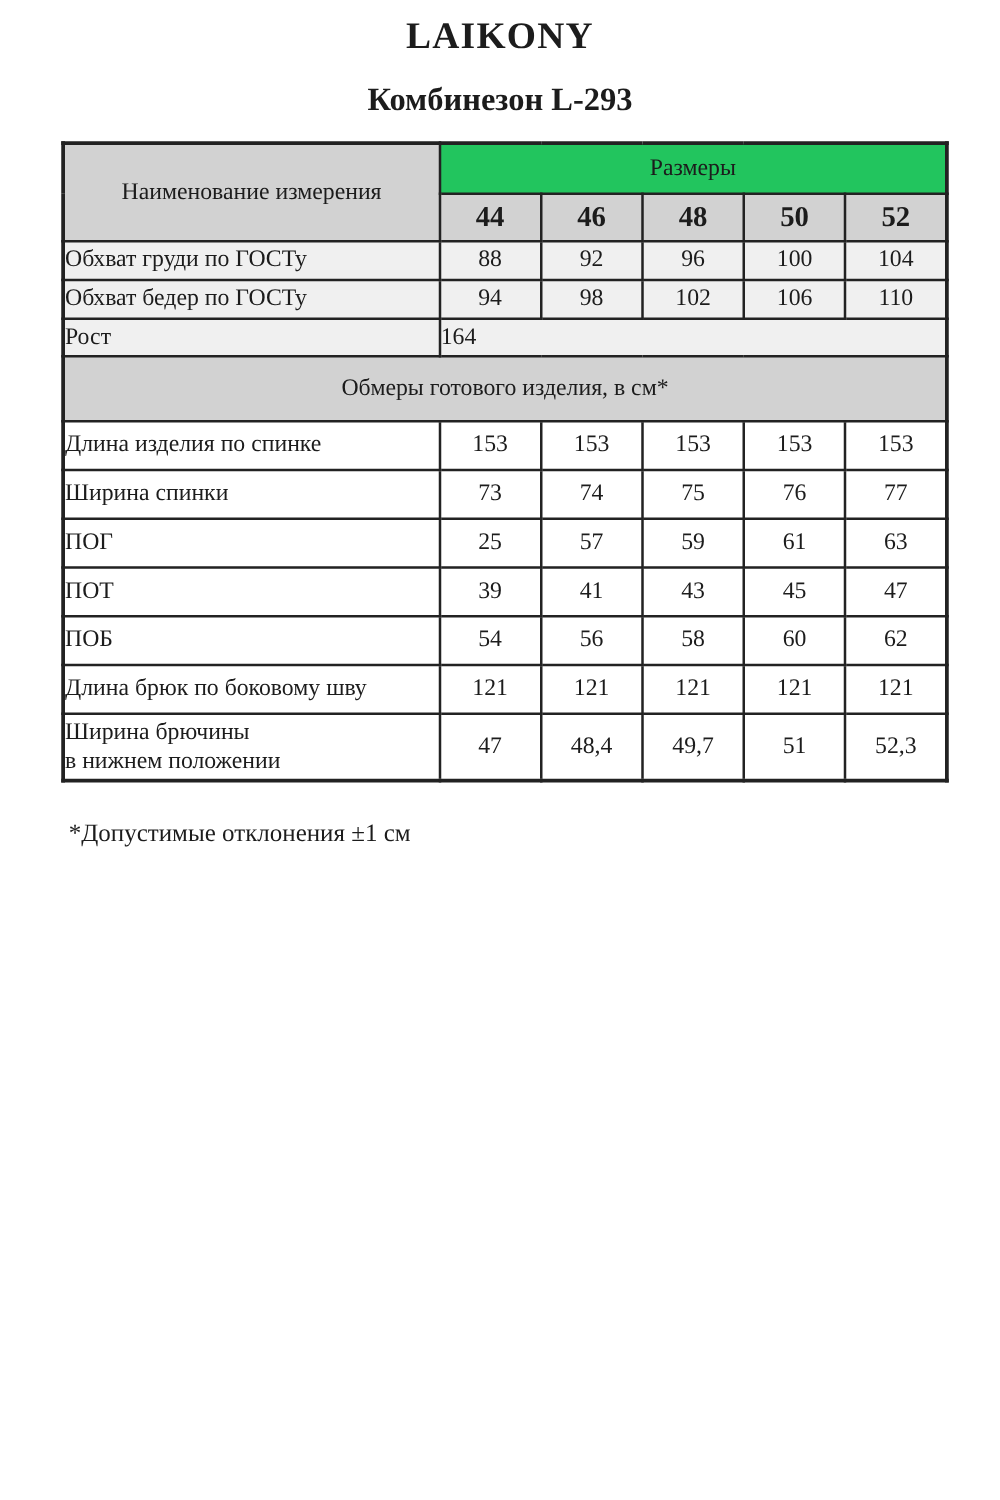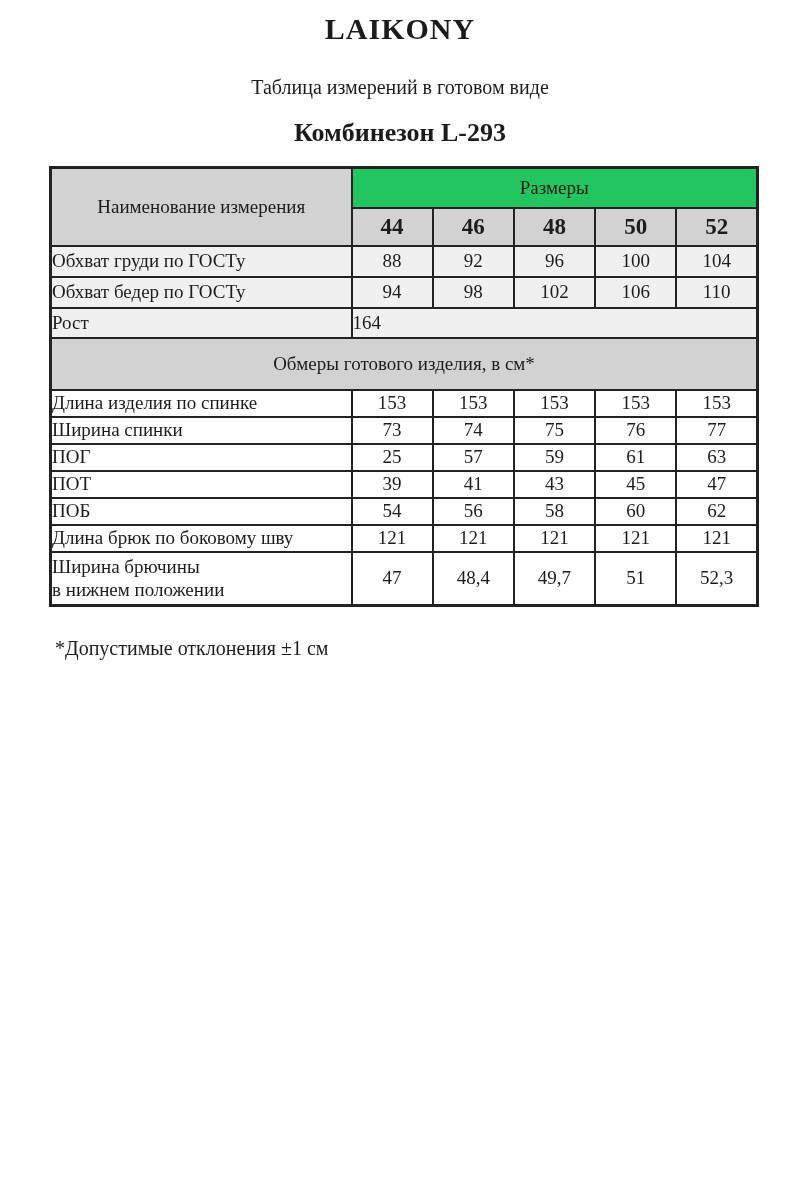--- a/index.html
+++ b/index.html
@@ -84,37 +84,36 @@
   }
   tr.height-row td { background: #f0f0f0; height: 30px; }
   td.height-value { text-align: left; padding-left: 12px; }
   td.section-header {
     background: #d2d2d2;
     font-size: 20px;
     font-weight: bold;
     text-align: center;
     height: 52px;
   }
-  tbody.measure-body td { background: #ffffff; height: 27px; }
+  tbody.measure-body td { background: #ffffff; height: 39px; }
   tbody.measure-body td.value-cell { text-align: center; }
   tbody.measure-body tr.tall td { height: 54px; }
   .footnote {
     margin: 31px 0 0 55px;
     font-size: 20px;
     line-height: 1.0;
   }
 </style>
 </head>
 <body>
 
 <div class="page">
 
   <div class="brand-title">LAIKONY</div>
 
-  <div class="subtitle">Таблица измерений в готовом виде</div>
 
   <div class="product-title">Комбинезон L-293</div>
 
   <table class="size-table">
     <colgroup>
       <col class="c-name">
       <col class="c-size">
         <col class="c-size">
         <col class="c-size">
         <col class="c-size">

